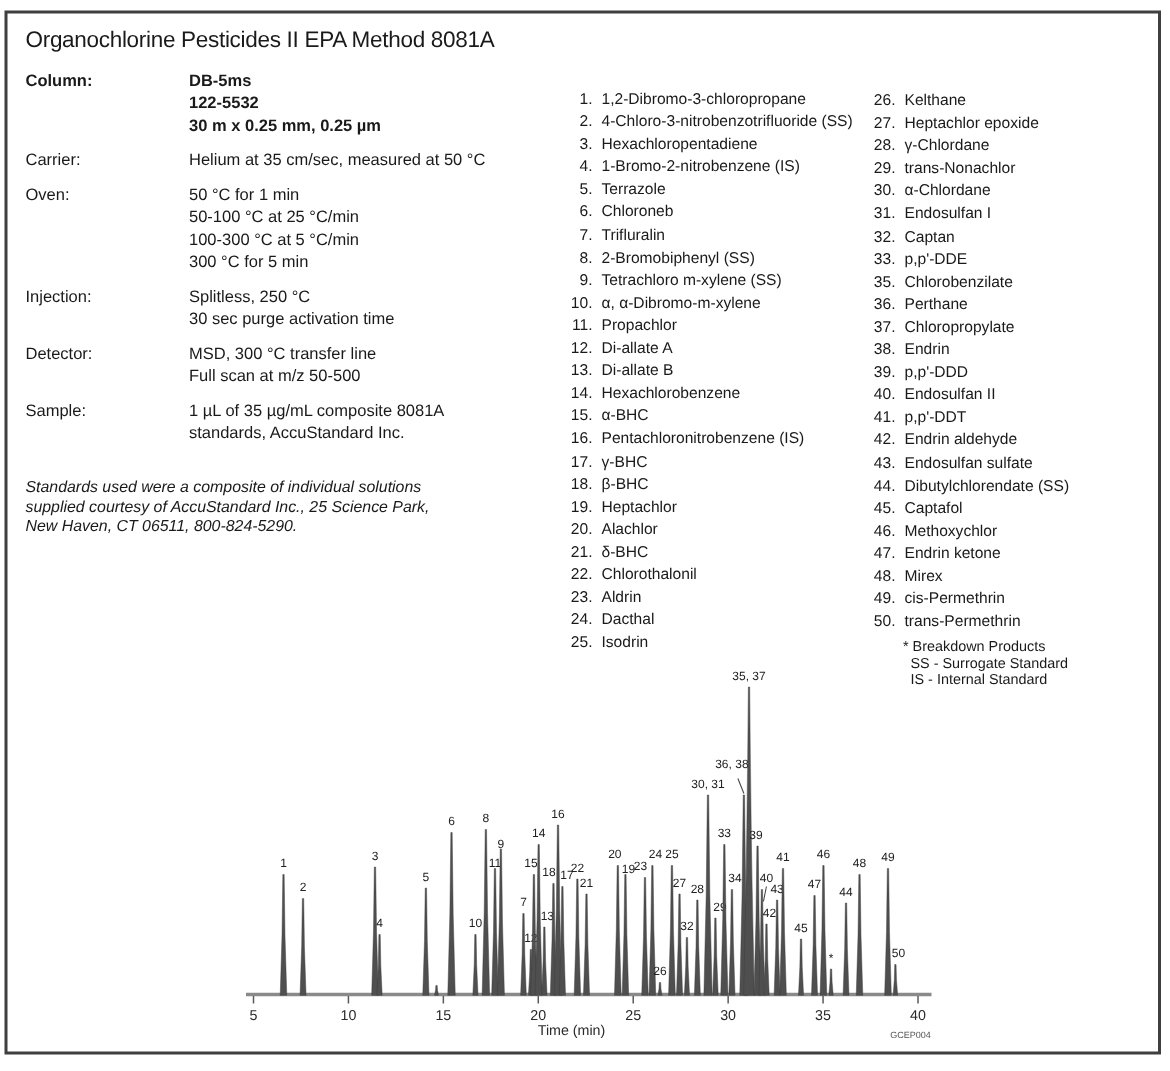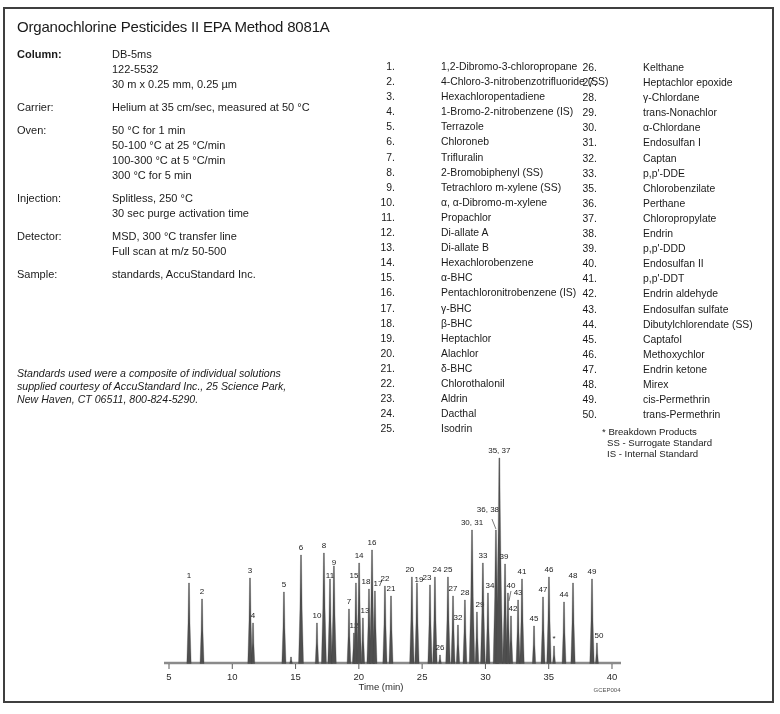--- a/index.html
+++ b/index.html
@@ -3,31 +3,31 @@
 <meta charset="utf-8">
 <style>
   html,body{margin:0;padding:0;}
   body{
     width:780px;height:714px;position:relative;background:#ffffff;
     font-family:"Liberation Sans", sans-serif;color:#1a1a1a;overflow:hidden;
   }
   .frame{position:absolute;left:3px;top:7px;width:767px;height:692px;border:2px solid #3f3f3f;}
   .title{position:absolute;left:17px;top:18px;margin:0;font-size:15px;font-weight:normal;letter-spacing:-0.2px;}
   .method{position:absolute;left:17px;top:47px;width:360px;font-size:11px;line-height:15px;}
-  .msec{display:flex;margin-bottom:8px;}
+  .msec{display:flex;margin-bottom:8px;gap:14px;}
   .mlabel{width:95px;flex:0 0 95px;}
   .mlabel.bold{font-weight:bold;}
-  .mlines.bold{font-weight:normal;}
-  .note{position:absolute;left:17px;top:319px;width:360px;font-size:10.6px;line-height:13px;font-style:italic;margin-top:48px;}
+  .mlines.bold{font-weight:bold;}
+  .note{position:absolute;left:17px;top:319px;width:360px;font-size:10.6px;line-height:13px;font-style:italic;}
   .plist{position:absolute;font-size:10.4px;line-height:15.1px;}
   .plist.c1{left:378px;top:59px;width:215px;}
   .plist.c2{left:580px;top:60px;width:195px;}
   .pitem{display:flex;}
   .pnum{width:17px;flex:0 0 17px;text-align:right;}
-  .pname{padding-left:6px;white-space:nowrap;margin-left:40px;}
+  .pname{padding-left:6px;white-space:nowrap;}
   .fnotes{margin-top:5px;font-size:9.6px;line-height:10.8px;padding-left:22px;}
   .fn2{padding-left:5px;}
   #chrom{position:absolute;left:0;top:438px;width:780px;height:276px;}
 </style>
 </head>
 <body>
 
 <div class="frame"></div>
 
 <h1 class="title">Organochlorine Pesticides II EPA Method 8081A</h1>
@@ -66,20 +66,21 @@
     <div class="msec">
       <span class="mlabel">Detector:</span>
       <div class="mlines">
         <div>MSD, 300 °C transfer line</div>
         <div>Full scan at m/z 50-500</div>
       </div>
     </div>
     <div class="msec">
       <span class="mlabel">Sample:</span>
       <div class="mlines">
+        <div>1 µL of 35 µg/mL composite 8081A</div>
         <div>standards, AccuStandard Inc.</div>
       </div>
     </div>
   </div>
 
 <div class="note" id="note">
     <div>Standards used were a composite of individual solutions</div>
     <div>supplied courtesy of AccuStandard Inc., 25 Science Park,</div>
     <div>New Haven, CT 06511, 800-824-5290.</div>
   </div>

